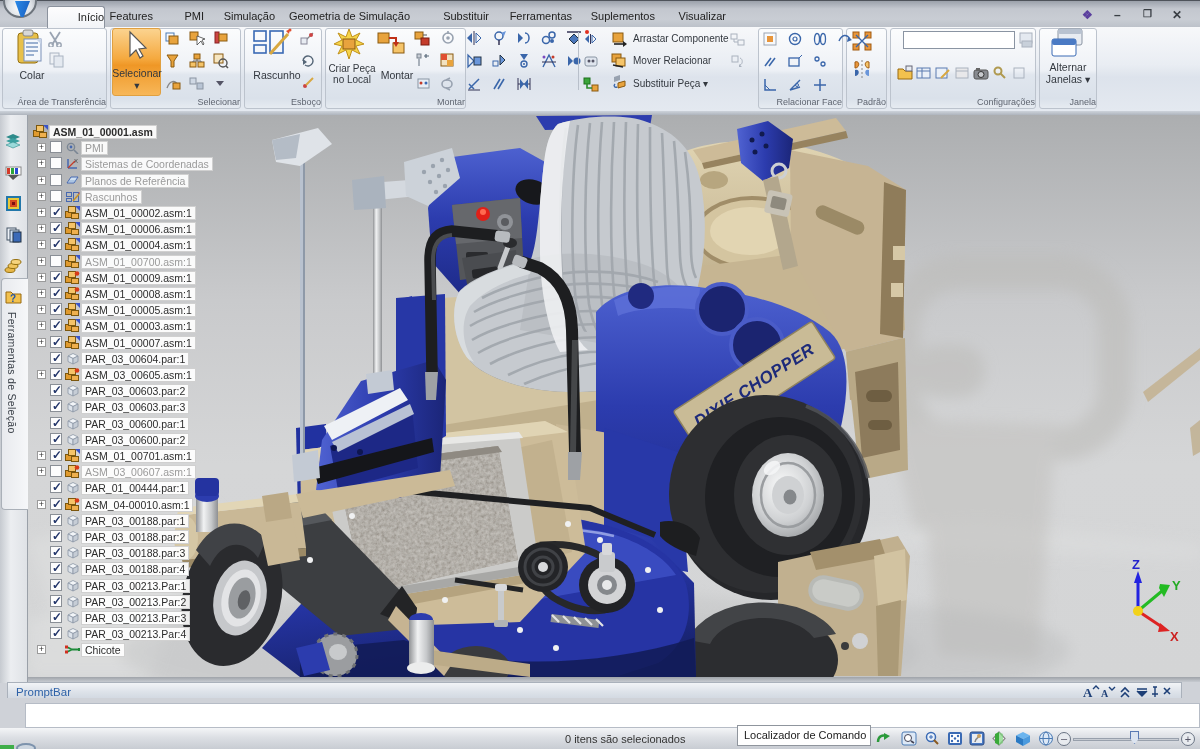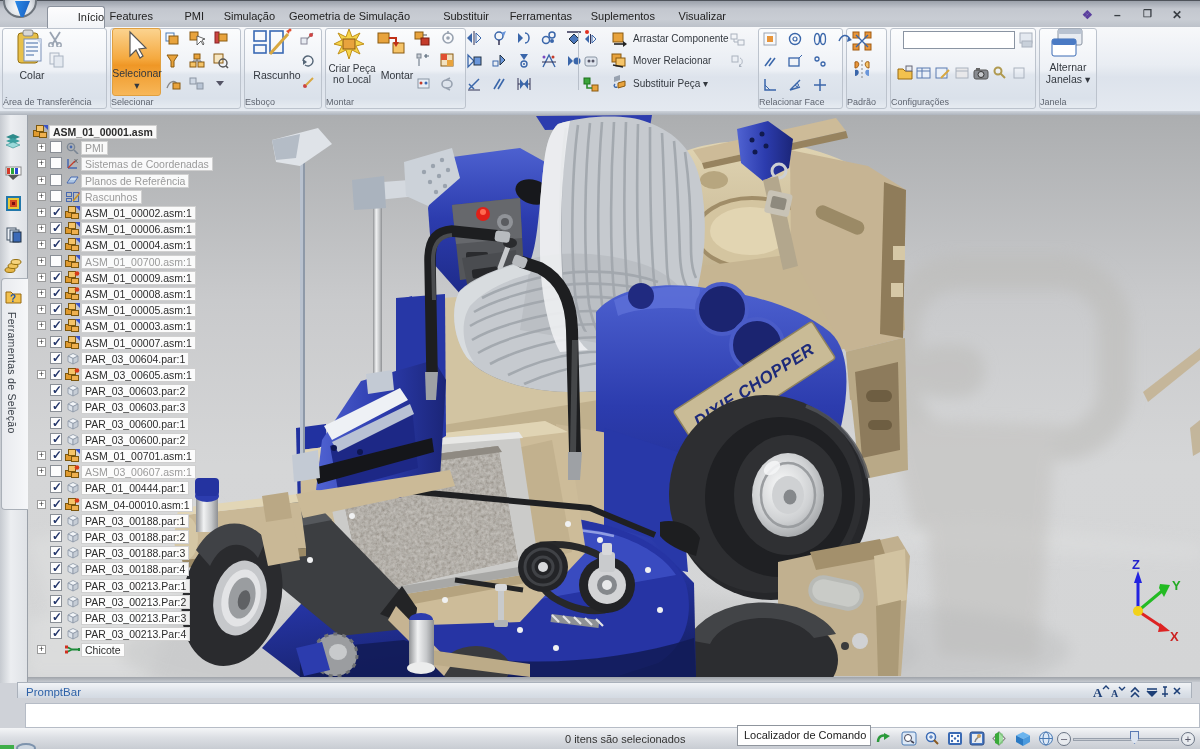--- a/index.html
+++ b/index.html
@@ -14,21 +14,21 @@
 
 #orb{position:absolute;left:3px;top:-17px;width:34px;height:34px;border-radius:50%;
  background:radial-gradient(circle at 50% 70%,#ffffff,#dde1e6 45%,#9aa0a8 85%,#788088);border:2px solid #6d747c}
 #orbv{position:absolute;left:10px;top:15px;width:15px;height:16px;background:linear-gradient(100deg,#2a8ae8,#1a5ec0);
  clip-path:polygon(0 0,100% 0,58% 100%,38% 100%);}
 
 #ribbon{position:absolute;left:0;top:27px;width:1200px;height:84px;
  background:linear-gradient(#f7f8fa,#e9edf3 45%,#dde3ec 60%,#e4e9f0)}
 .grp{position:absolute;top:1px;height:81px;border:1px solid #bcc3cd;border-radius:3px;
  background:linear-gradient(#fbfcfd,#eef1f6 52%,#e0e6ee 58%,#dae1ea 88%,#e6ebf1)}
-.glabel{position:absolute;bottom:1px;left:0;right:0;text-align:left;font-size:9px;color:#5f6570}
+.glabel{position:absolute;bottom:1px;left:0;right:0;text-align:right;font-size:9px;color:#5f6570}
 .btxt{position:absolute;font-size:10.5px;color:#33383f;text-align:center}
 #ribline{position:absolute;left:0;top:111px;width:1200px;height:4px;background:linear-gradient(#cdd3db,#aeb4bd)}
 
 .winbtn{position:absolute;top:7px;font-size:12px;color:#3a3f45;font-weight:bold}
 
 #viewport{position:absolute;left:0px;top:115px;width:1200px;height:562px;overflow:hidden}
 
 #lstrip{position:absolute;left:0;top:115px;width:28px;height:568px;
  background:linear-gradient(90deg,#c6cad0,#eceef1 40%,#dfe2e6);border-right:1px solid #9aa0a8}
 #lstrip .ico{position:absolute;left:4px;width:19px;height:19px}
@@ -39,21 +39,21 @@
 #tree{position:absolute;left:28px;top:115px;width:260px;height:562px;font-size:10.5px;color:#2c2c2c}
 .trow{position:absolute;height:14px;white-space:nowrap}
 .chip{display:inline-block;background:rgba(255,255,255,.92);border:1px solid #d0d0d0;padding:0 3px 1px 3px;height:14px;line-height:13px;vertical-align:top}
 .plus{position:absolute;width:9px;height:9px;background:#fff;border:1px solid #9a9a9a;font-size:9px;line-height:7px;text-align:center;color:#333;top:2px}
 .cb{position:absolute;width:12px;height:12px;background:#fdfdfd;border:1px solid #8a8f96;top:0px}
 .cb.on::after{content:"\2713";position:absolute;left:1px;top:-2px;font-size:12px;color:#23366b;font-weight:bold}
 .ticon{position:absolute;width:15px;height:13px;top:0}
 .gray{color:#9a9a9a}
 
 #pbar-sep{position:absolute;left:28px;top:677px;width:1172px;height:5px;background:linear-gradient(#9fa3a9,#c6cad0)}
-#pbar{position:absolute;left:17px;top:682px;width:1175px;height:16px;
+#pbar{position:absolute;left:7px;top:682px;width:1175px;height:16px;
  background:linear-gradient(#f2f4f7,#dde2e9 60%,#d3d9e2);border:1px solid #aab1bb;border-bottom:none}
 #pbar .t{position:absolute;left:8px;top:3px;font-size:11.5px;color:#2e62a8}
 #pbar .icons{position:absolute;right:10px;top:2px;font-size:11px;color:#1d3f77;letter-spacing:2px}
 #pinput{position:absolute;left:25px;top:703px;width:1175px;height:25px;background:#fff;border:1px solid #b6bcc6}
 
 #sbar{position:absolute;left:0;top:728px;width:1200px;height:21px;
  background:linear-gradient(#f4f5f7,#dcdfe4 45%,#c8ccd3)}
 #sel-txt{position:absolute;left:565px;top:733px;font-size:11px;color:#333}
 #loc-box{position:absolute;left:737px;top:725px;width:134px;height:21px;background:#fff;border:1px solid #8f959d;
  font-size:11px;color:#222;padding:3px 0 0 6px}

